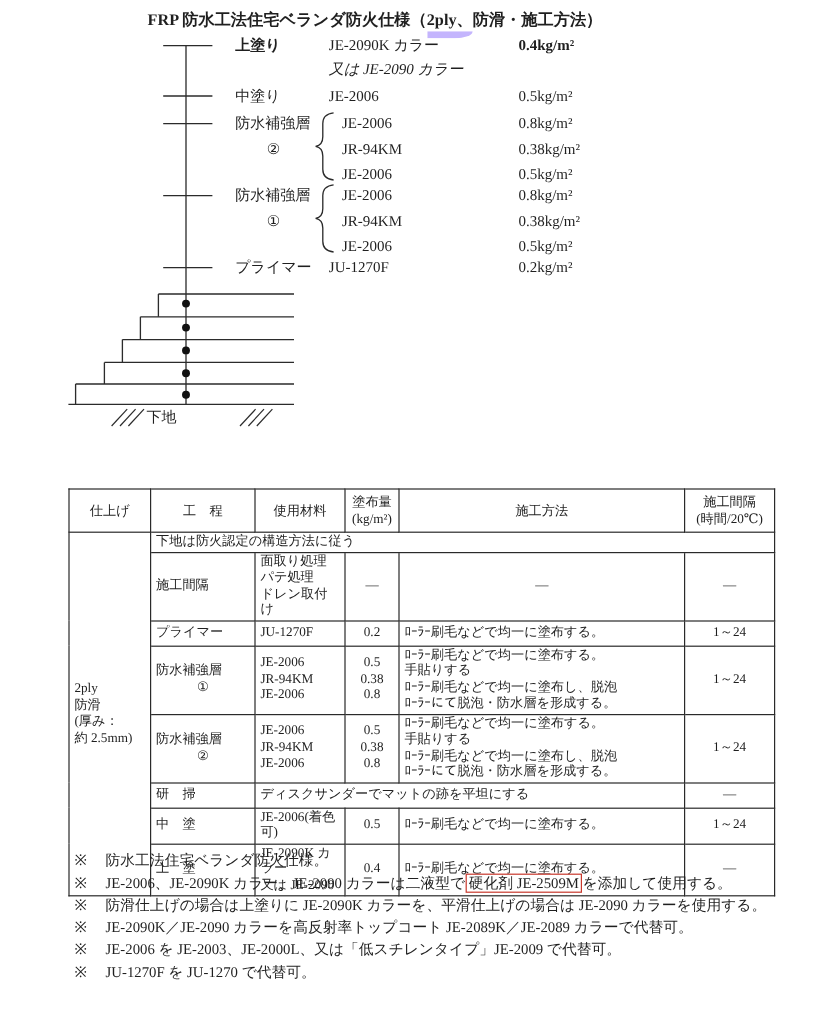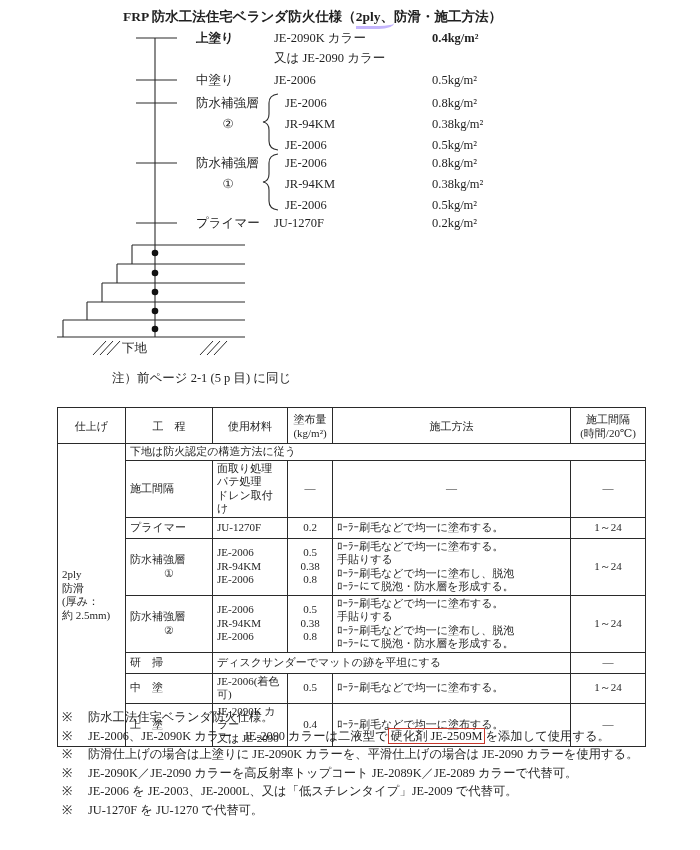--- a/index.html
+++ b/index.html
@@ -1,20 +1,20 @@
 <!DOCTYPE html>
 <html><head>
 <meta charset="utf-8">
 <style>
   html,body{margin:0;padding:0;background:#fff;}
   .page{position:relative;width:700px;height:850px;background:#fff;overflow:hidden;
         font-family:"Liberation Serif","DejaVu Serif",serif;color:#1f1f1f;}
   
   .doc-title{position:absolute;left:123px;top:8px;font-size:13.5px;font-weight:bold;white-space:nowrap;}
-  .ul-red{display:inline-block;border-bottom:3px solid #c4b5fd;padding-bottom:0px;border-radius:0 0 40%/6px;}
+  .ul-red{display:inline-block;border-bottom:6px solid #c4b5fd;padding-bottom:0px;border-radius:0 0 40%/6px;}
   
   .dt{position:absolute;font-size:12.5px;line-height:15px;white-space:nowrap;}
   .dt.ctr{text-align:center;}
   
   .note{position:absolute;left:112px;top:370px;font-size:12.5px;}
   
   .tblwrap{position:absolute;left:57px;top:407px;}
   table.spec{border-collapse:collapse;table-layout:fixed;width:504px;font-size:11px;}
   .spec th,.spec td{border:1px solid #2a2a2a;padding:1px 4px;line-height:13.5px;
                     vertical-align:middle;overflow:hidden;}
@@ -76,21 +76,21 @@
         <path d="M107,355 L120,341"></path>
         <path d="M200,355 L213,341"></path>
         <path d="M207,355 L220,341"></path>
         <path d="M214,355 L227,341"></path>
       </g>
     </svg>
 
     <div class="dt" style="left:196px;top:31px;font-weight:bold;">上塗り</div>
     <div class="dt" style="left:274px;top:31px;">JE-2090K カラー</div>
     <div class="dt" style="left:432px;top:31px;font-weight:bold;">0.4kg/m²</div>
-    <div class="dt" style="left:274px;top:51px;">又は JE-2090 カラー</div>
+    <div class="dt" style="left:274px;top:51px;font-style:italic;">又は JE-2090 カラー</div>
 
     <div class="dt" style="left:196px;top:73px;">中塗り</div>
     <div class="dt" style="left:274px;top:73px;">JE-2006</div>
     <div class="dt" style="left:432px;top:73px;">0.5kg/m²</div>
 
     <div class="dt" style="left:196px;top:96px;">防水補強層</div>
     <div class="dt ctr" style="left:217px;top:117px;width:22px;">②</div>
     <div class="dt" style="left:285px;top:96px;">JE-2006</div>
     <div class="dt" style="left:285px;top:117px;">JR-94KM</div>
     <div class="dt" style="left:285px;top:138px;">JE-2006</div>
@@ -107,21 +107,20 @@
     <div class="dt" style="left:432px;top:177px;">0.38kg/m²</div>
     <div class="dt" style="left:432px;top:198px;">0.5kg/m²</div>
 
     <div class="dt" style="left:196px;top:216px;">プライマー</div>
     <div class="dt" style="left:274px;top:216px;">JU-1270F</div>
     <div class="dt" style="left:432px;top:216px;">0.2kg/m²</div>
 
     <div class="dt" style="left:122px;top:342px;font-family:Liberation Mono, monospace;">下地</div>
   </div>
 
-  <div class="note">注）前ページ 2-1 (5 p 目) に同じ</div>
 
   <div class="tblwrap">
     <table class="spec">
       <colgroup>
         <col style="width:68px">
           <col style="width:87px">
           <col style="width:75px">
         <col style="width:45px">
           <col style="width:238px">
           <col style="width:75px">

